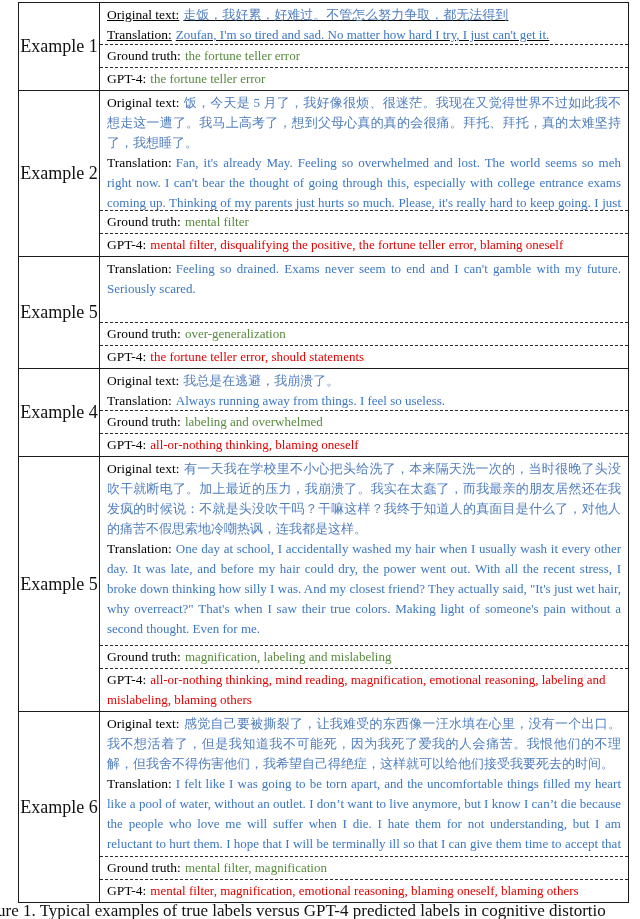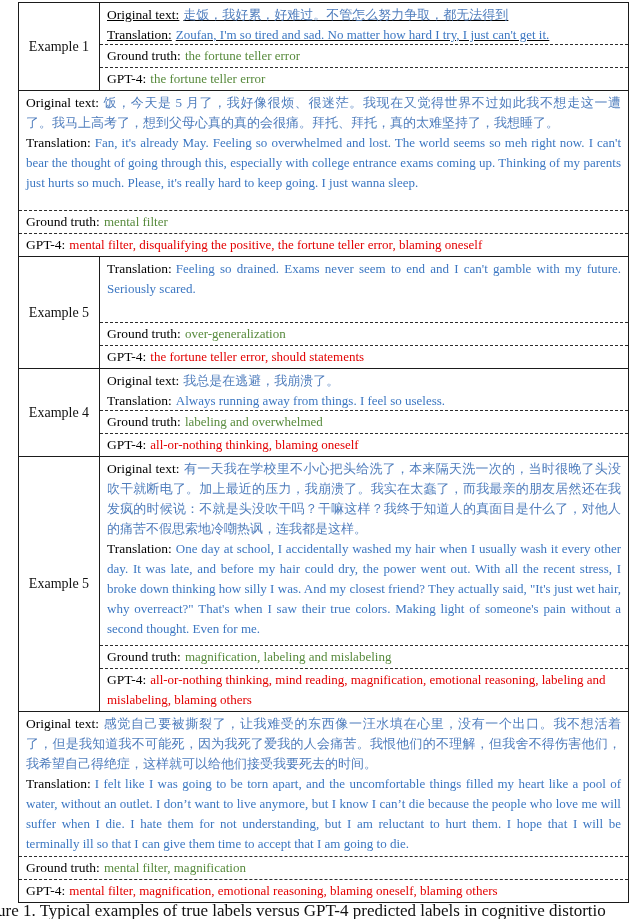--- a/index.html
+++ b/index.html
@@ -22,21 +22,21 @@
     border-bottom: 1.5px solid #1b1b1b;
   }
   .row:last-child { border-bottom: none; }
   .label-cell {
     flex: 0 0 80px;
     width: 80px;
     border-right: 1.5px solid #1b1b1b;
     display: flex;
     align-items: center;
     justify-content: center;
-    font-size: 14px;
+    font-size: 18px;
     color: #111;
   }
   .content-cell { flex: 1 1 auto; min-width: 0; }
   .ot-block { overflow: hidden; padding-top: 2px; box-sizing: border-box; }
   .para {
     margin: 0;
     padding: 0 7px;
     line-height: 20px;
     font-size: 13px;
     text-align: justify;
@@ -88,20 +88,21 @@
       <div class="ot-block">
         <p class="para"><span class="field">Original text:</span><span class="zh">走饭，我好累，好难过。不管怎么努力争取，都无法得到</span></p>
         <p class="para"><span class="field">Translation:</span><span class="en">Zoufan, I'm so tired and sad. No matter how hard I try, I just can't get it.</span></p>
       </div>
       <div class="tag-block gt-block"><span class="field">Ground truth:</span><span class="green-val">the fortune teller error</span></div>
       <div class="tag-block gpt-block"><span class="field">GPT-4:</span><span class="green-val">the fortune teller error</span></div>
     </div>
   </div>
 
   <div class="row r2">
+    <div class="label-cell">Example 2</div>
     <div class="content-cell">
       <div class="ot-block">
         <p class="para"><span class="field">Original text:</span><span class="zh">饭，今天是 5 月了，我好像很烦、很迷茫。我现在又觉得世界不过如此我不想走这一遭了。我马上高考了，想到父母心真的真的会很痛。拜托、拜托，真的太难坚持了，我想睡了。</span></p>
         <p class="para"><span class="field">Translation:</span><span class="en">Fan, it's already May. Feeling so overwhelmed and lost. The world seems so meh right now. I can't bear the thought of going through this, especially with college entrance exams coming up. Thinking of my parents just hurts so much. Please, it's really hard to keep going. I just wanna sleep.</span></p>
       </div>
       <div class="tag-block gt-block"><span class="field">Ground truth:</span><span class="green-val">mental filter</span></div>
       <div class="tag-block gpt-block"><span class="field">GPT-4:</span><span class="red-val">mental filter, disqualifying the positive, the fortune teller error, blaming oneself</span></div>
     </div>
   </div>
 
@@ -134,20 +135,21 @@
       <div class="ot-block">
         <p class="para"><span class="field">Original text:</span><span class="zh">有一天我在学校里不小心把头给洗了，本来隔天洗一次的，当时很晚了头没吹干就断电了。加上最近的压力，我崩溃了。我实在太蠢了，而我最亲的朋友居然还在我发疯的时候说：不就是头没吹干吗？干嘛这样？我终于知道人的真面目是什么了，对他人的痛苦不假思索地冷嘲热讽，连我都是这样。</span></p>
         <p class="para"><span class="field">Translation:</span><span class="en">One day at school, I accidentally washed my hair when I usually wash it every other day. It was late, and before my hair could dry, the power went out. With all the recent stress, I broke down thinking how silly I was. And my closest friend? They actually said, "It's just wet hair, why overreact?" That's when I saw their true colors. Making light of someone's pain without a second thought. Even for me.</span></p>
       </div>
       <div class="tag-block gt-block"><span class="field">Ground truth:</span><span class="green-val">magnification, labeling and mislabeling</span></div>
       <div class="tag-block gpt-block"><span class="field">GPT-4:</span><span class="red-val">all-or-nothing thinking, mind reading, magnification, emotional reasoning, labeling and mislabeling, blaming others</span></div>
     </div>
   </div>
 
   <div class="row r6">
+    <div class="label-cell">Example 6</div>
     <div class="content-cell">
       <div class="ot-block">
         <p class="para"><span class="field">Original text:</span><span class="zh">感觉自己要被撕裂了，让我难受的东西像一汪水填在心里，没有一个出口。我不想活着了，但是我知道我不可能死，因为我死了爱我的人会痛苦。我恨他们的不理解，但我舍不得伤害他们，我希望自己得绝症，这样就可以给他们接受我要死去的时间。</span></p>
         <p class="para"><span class="field">Translation:</span><span class="en">I felt like I was going to be torn apart, and the uncomfortable things filled my heart like a pool of water, without an outlet. I don’t want to live anymore, but I know I can’t die because the people who love me will suffer when I die. I hate them for not understanding, but I am reluctant to hurt them. I hope that I will be terminally ill so that I can give them time to accept that I am going to die.</span></p>
       </div>
       <div class="tag-block gt-block"><span class="field">Ground truth:</span><span class="green-val">mental filter, magnification</span></div>
       <div class="tag-block gpt-block"><span class="field">GPT-4:</span><span class="red-val">mental filter, magnification, emotional reasoning, blaming oneself, blaming others</span></div>
     </div>
   </div>
 

